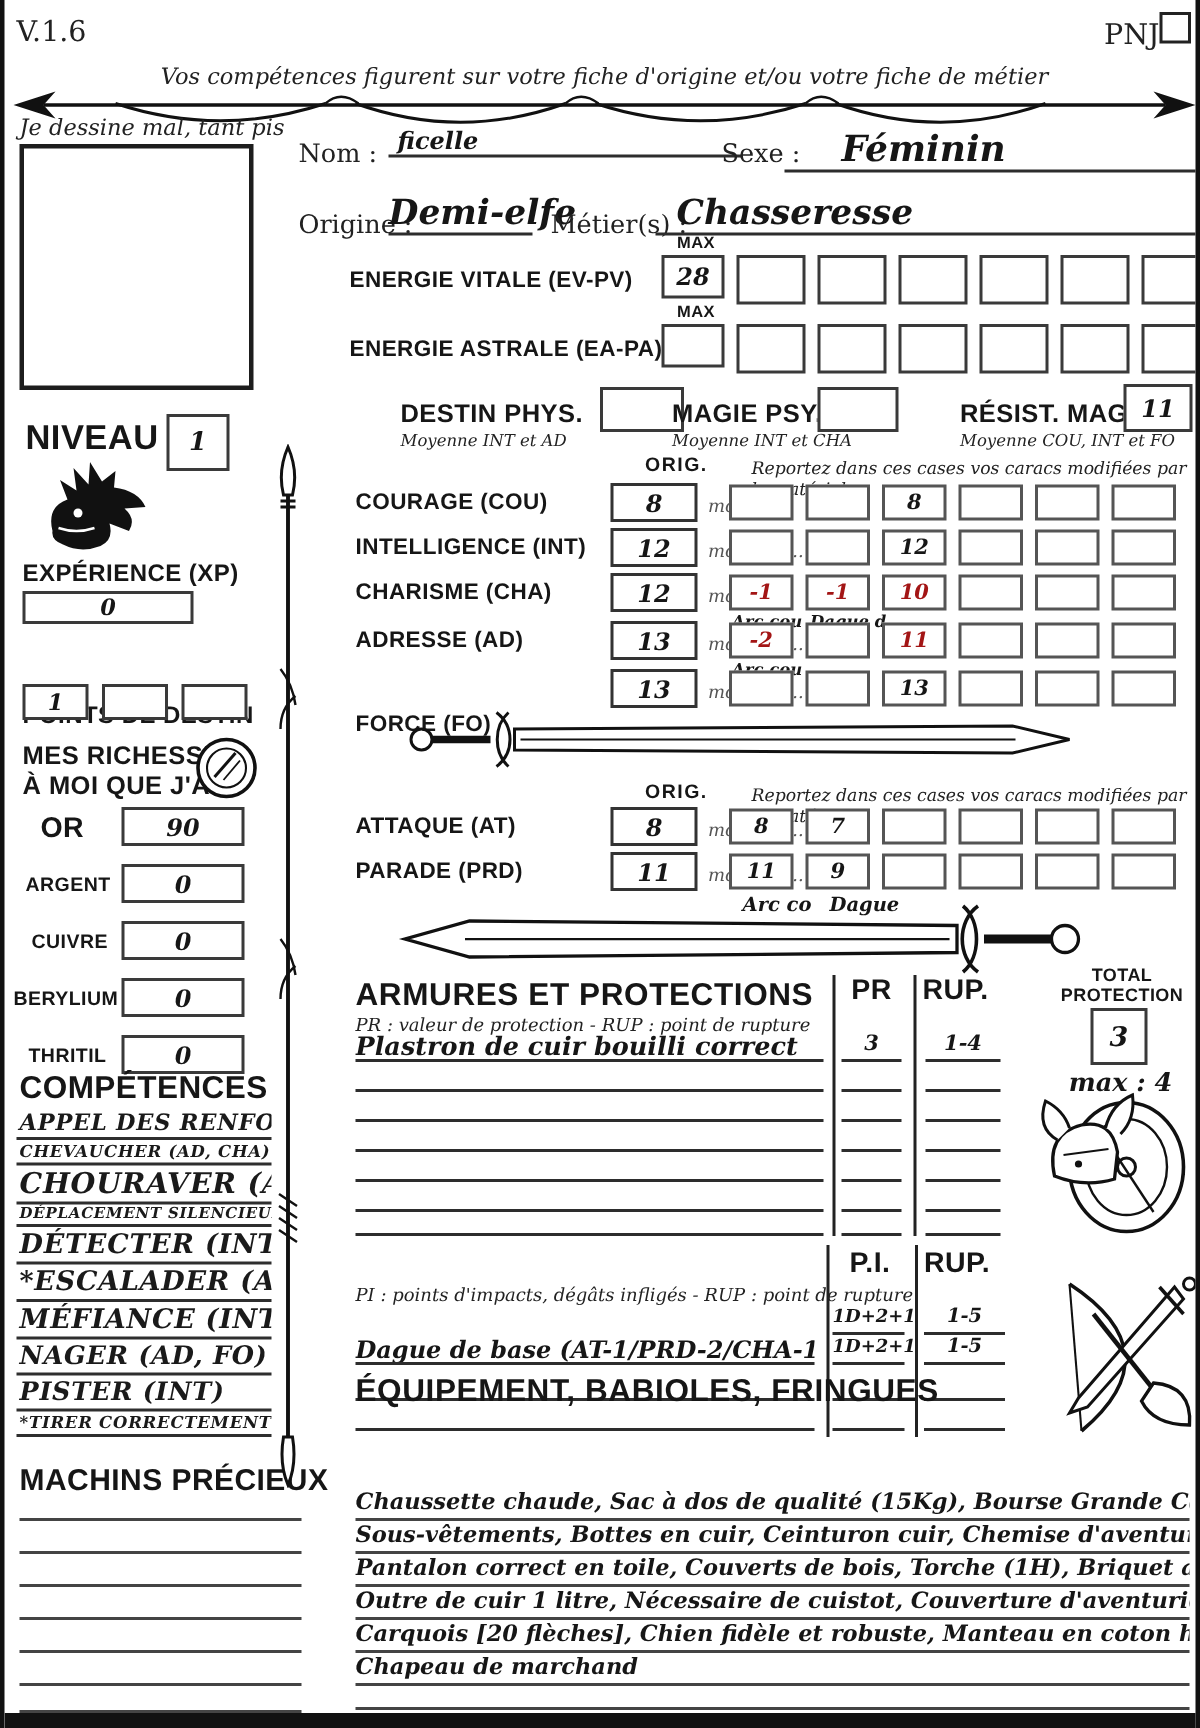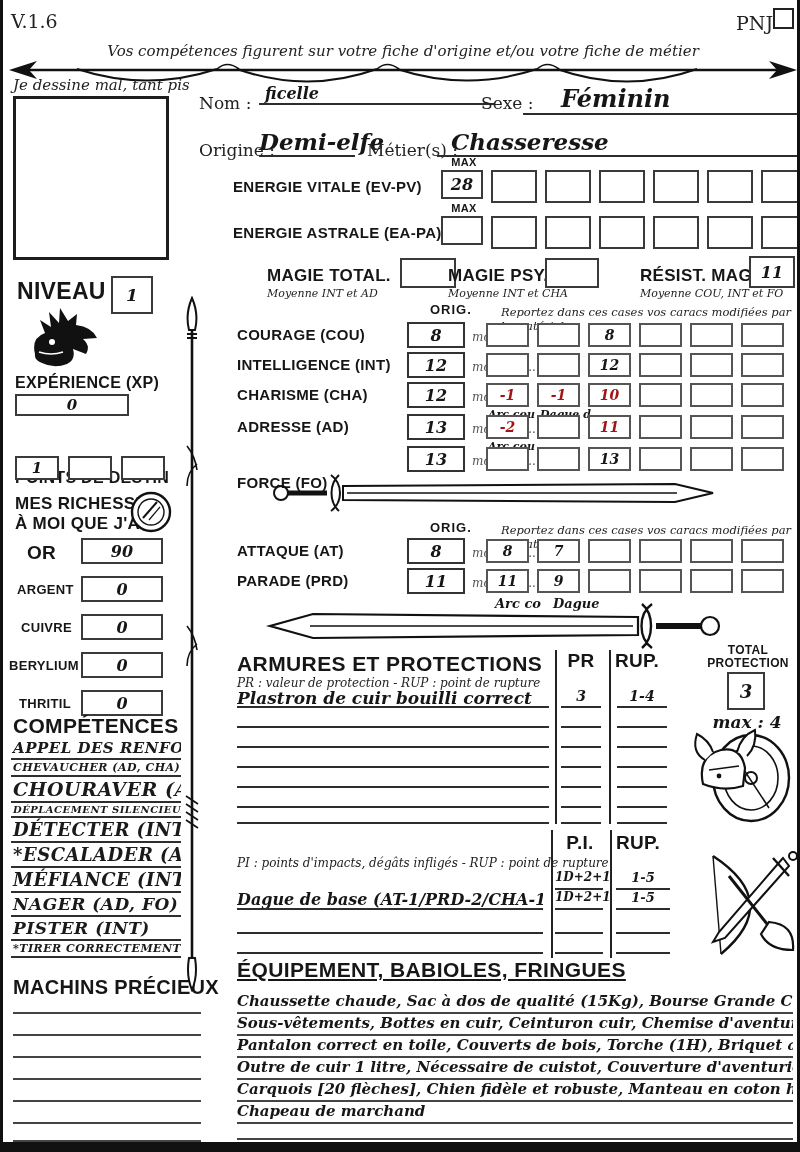--- a/index.html
+++ b/index.html
@@ -90,21 +90,21 @@
   <div class="abs ebrow" style="left:438px;top:216px;">
     <div class="ebox box hand" style="font-size:16px;"></div>
     <div class="ebox"></div>
     <div class="ebox"></div>
     <div class="ebox"></div>
     <div class="ebox"></div>
     <div class="ebox"></div>
     <div class="ebox"></div>
   </div>
 
-  <div class="abs hd" style="left:264px;top:266px;font-size:17px;">MAGIE TOTAL.</div>
+  <div class="abs hd" style="left:264px;top:266px;font-size:17px;">DESTIN PHYS.</div>
   <div class="abs cal" style="left:264px;top:287px;font-size:11px;">Moyenne INT et AD</div>
   <div class="abs box hand" style="left:397px;top:258px;width:56px;height:30px;font-size:16px;"></div>
 
   <div class="abs hd" style="left:445px;top:266px;font-size:17px;">MAGIE PSY.</div>
   <div class="abs cal" style="left:445px;top:287px;font-size:11px;">Moyenne INT et CHA</div>
   <div class="abs box hand" style="left:542px;top:258px;width:54px;height:30px;font-size:16px;"></div>
 
   <div class="abs hd" style="left:637px;top:266px;font-size:17px;">RÉSIST. MAGIE</div>
   <div class="abs cal" style="left:637px;top:287px;font-size:11px;">Moyenne COU, INT et FO</div>
   <div class="abs box hand" style="left:746px;top:256px;width:46px;height:32px;font-size:16px;">11</div>
@@ -306,21 +306,21 @@
       <path d="M18,6 Q88,52 26,104" fill="none" stroke="#111" stroke-width="2.4"></path>
       <line x1="18" y1="6" x2="26" y2="104" stroke="#111" stroke-width="1.4"></line>
       <path d="M88,8 L24,82 L18,92 L30,88 L94,16 Z" fill="#fff" stroke="#111" stroke-width="2"></path>
       <line x1="78" y1="8" x2="94" y2="26" stroke="#111" stroke-width="2.4"></line>
       <circle cx="98" cy="6" r="4" fill="none" stroke="#111" stroke-width="2"></circle>
       <line x1="34" y1="26" x2="88" y2="94" stroke="#111" stroke-width="3"></line>
       <path d="M74,72 Q100,74 98,100 Q74,100 66,84 Z" fill="#fff" stroke="#111" stroke-width="2.2"></path>
     </svg>
   </div>
 
-  <div class="abs hd sect-title" style="left:234px;top:958px;text-decoration:underline;">ÉQUIPEMENT, BABIOLES, FRINGUES</div>
+  <div class="abs hd sect-title" style="left:234px;top:916px;">ÉQUIPEMENT, BABIOLES, FRINGUES</div>
   <div class="abs thinline hand" style="left:234px;top:992px;width:556px;height:20px;font-size:15px;font-weight:bold;white-space:nowrap;overflow:hidden;">Chaussette chaude, Sac à dos de qualité (15Kg), Bourse Grande Capacité [Max 100PO]</div>
   <div class="abs thinline hand" style="left:234px;top:1014px;width:556px;height:20px;font-size:15px;white-space:nowrap;overflow:hidden;">Sous-vêtements, Bottes en cuir, Ceinturon cuir, Chemise d'aventurier correcte, Écuelle</div>
   <div class="abs thinline hand" style="left:234px;top:1036px;width:556px;height:20px;font-size:15px;white-space:nowrap;overflow:hidden;">Pantalon correct en toile, Couverts de bois, Torche (1H), Briquet amadou</div>
   <div class="abs thinline hand" style="left:234px;top:1058px;width:556px;height:20px;font-size:15px;white-space:nowrap;overflow:hidden;">Outre de cuir 1 litre, Nécessaire de cuistot, Couverture d'aventurier (2 kilos)</div>
   <div class="abs thinline hand" style="left:234px;top:1080px;width:556px;height:20px;font-size:15px;white-space:nowrap;overflow:hidden;">Carquois [20 flèches], Chien fidèle et robuste, Manteau en coton huilé (imperméable)</div>
   <div class="abs thinline hand" style="left:234px;top:1102px;width:556px;height:20px;font-size:15px;white-space:nowrap;overflow:hidden;">Chapeau de marchand</div>
   <div class="abs thinline" style="left:234px;top:1120px;width:556px;height:18px;"></div>
 
   <div class="abs hd" style="left:14px;top:278px;font-size:23px;">NIVEAU</div>
   <div class="abs box hand" style="left:108px;top:276px;width:42px;height:38px;font-size:17px;">1</div>

